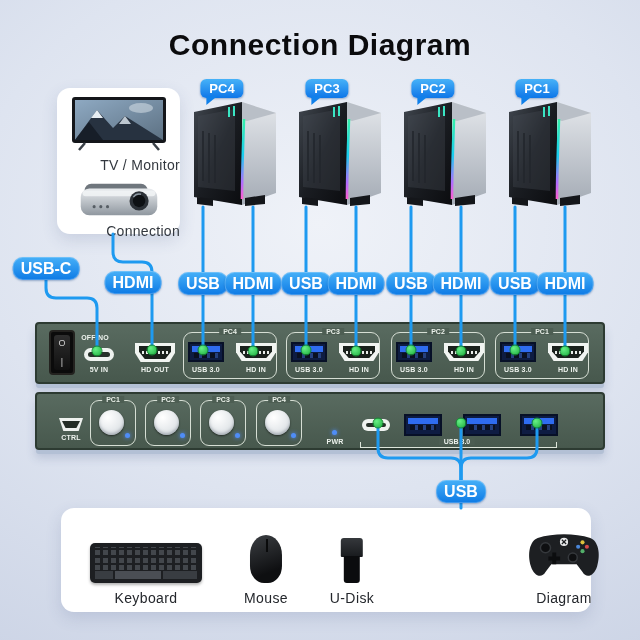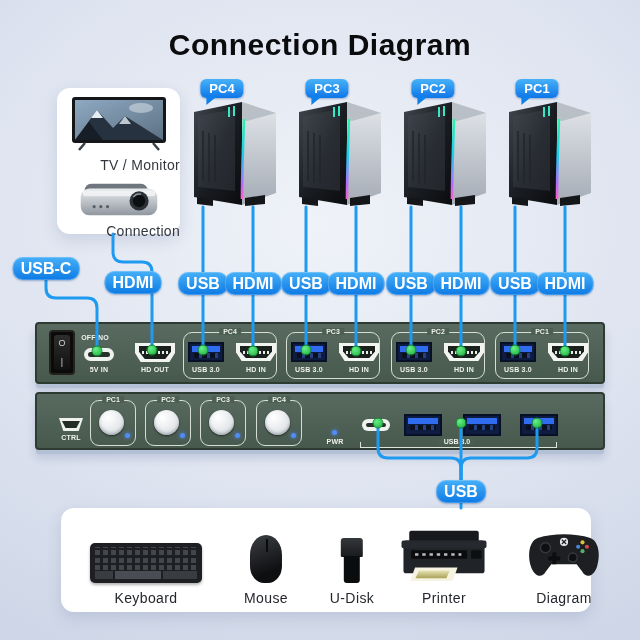--- a/index.html
+++ b/index.html
@@ -359,33 +359,20 @@
       <div class="mouse"></div>
       <span class="plabel">Mouse</span>
     </div>
     <div class="pitem" style="left:291px">
       <div class="udisk">
           <div class="cap"></div>
           <div class="body"></div>
         </div>
       <span class="plabel">U-Disk</span>
     </div>
-    <div class="pitem" style="left:383px">
-      <svg viewBox="0 0 96 58" width="96" height="56">
-        <rect x="12" y="4" width="72" height="12" rx="2" fill="#17191c"></rect>
-        <rect x="6" y="14" width="84" height="34" rx="3" fill="#202327"></rect>
-        <rect x="4" y="14" width="88" height="8" rx="2" fill="#26292d"></rect>
-        <rect x="14" y="24" width="58" height="9" rx="1" fill="#0b0c0d"></rect>
-        <line x1="18" y1="28.5" x2="66" y2="28.5" stroke="#b9bdc1" stroke-width="2.5" stroke-dasharray="3.5 4"></line>
-        <rect x="76" y="24" width="11" height="9" rx="1" fill="#0e0f10"></rect>
-        <polygon points="18,42 62,42 57,56 13,56" fill="#f6f3e2"></polygon>
-        <polygon points="22,45 54,45 50.5,53 18.5,53" fill="url(#gPhoto)"></polygon>
-      </svg>
-      <span class="plabel">Printer</span>
-    </div>
     <div class="pitem" style="left:503px">
       <svg viewBox="0 0 78 54" width="76" height="53">
         <path d="M12,8 C4,11 1,24 5,37 C8,47 16,50 20,43 L26,35 L52,35 L58,43 C62,50 70,47 73,37 C77,24 74,11 66,8 C50,3 28,3 12,8 Z" fill="#1d1f22"></path>
         <circle cx="39" cy="12" r="4.2" fill="#e9eaeb"></circle>
         <path d="M36.8,9.8 l4.4,4.4 M41.2,9.8 l-4.4,4.4" stroke="#1d1f22" stroke-width="1.2"></path>
         <circle cx="20" cy="18" r="5.2" fill="#0e0f11" stroke="#35383c" stroke-width="1.5"></circle>
         <circle cx="48" cy="28" r="4.6" fill="#0e0f11" stroke="#35383c" stroke-width="1.5"></circle>
         <path d="M27,23 h4 v4 h4 v4 h-4 v4 h-4 v-4 h-4 v-4 h4 z" fill="#0c0d0f"></path>
         <circle cx="58" cy="12.5" r="2.1" fill="#e0c23d"></circle>
           <circle cx="62.5" cy="17" r="2.1" fill="#d84a4a"></circle>

